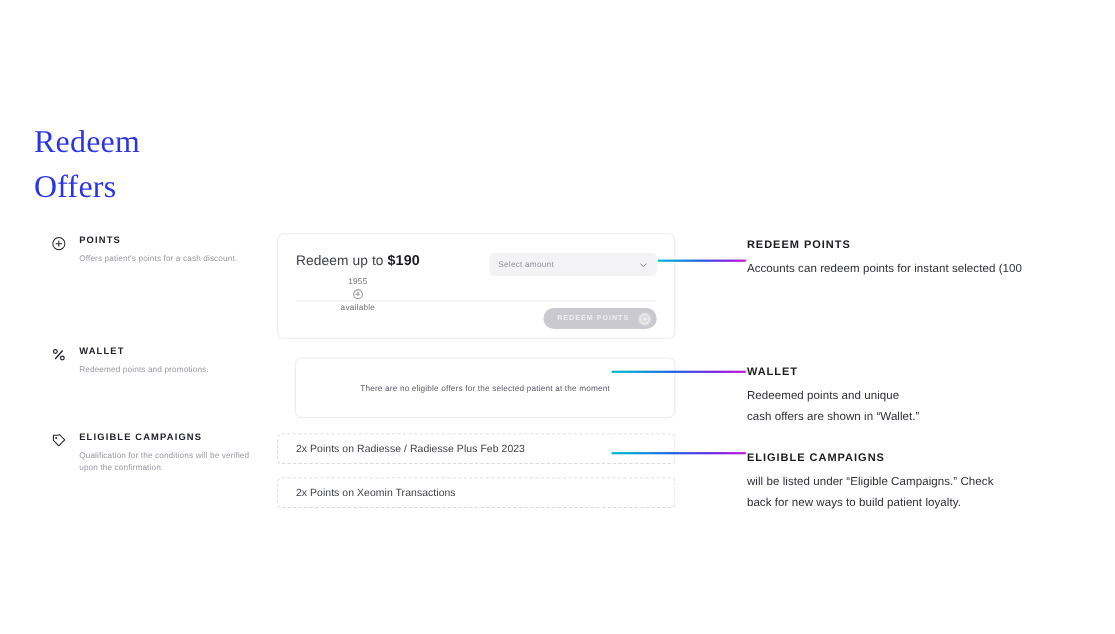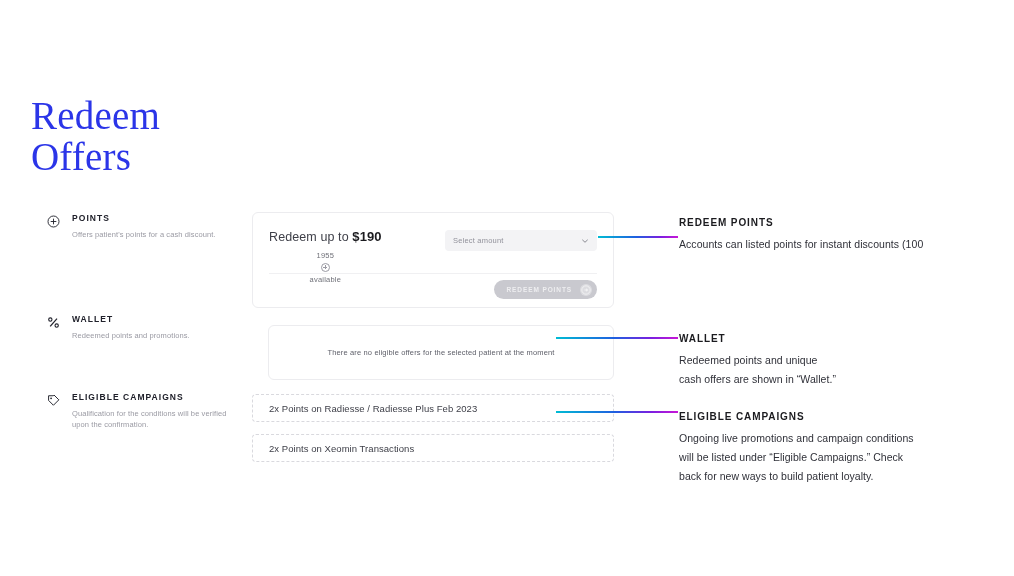--- a/index.html
+++ b/index.html
@@ -13,24 +13,24 @@
     position: relative;
     overflow: hidden;
     font-family: "Liberation Sans", sans-serif;
     color: #1b1b1f;
   }
 
   
   .page-title {
     position: absolute;
     left: 31px;
-    top: 95px;
+    top: 109px;
     width: 260px;
     font-family: "Liberation Serif", serif;
-    font-size: 39px;
+    font-size: 29px;
     line-height: 41px;
     letter-spacing: 0.2px;
     color: #2b35e8;
     font-weight: 400;
   }
   .page-title .ln { display: block; }
 
   
   .legend {
     position: absolute;
@@ -346,34 +346,33 @@
 
 <div class="connector c1"></div>
 <div class="connector c2"></div>
 <div class="connector c3"></div>
 
 <div class="notes">
 
   <div class="note n1">
     <div class="note-title">REDEEM POINTS</div>
     <div class="note-body">
-      <span class="ln">Accounts can listed points for instant discounts (100</span>
+      <span class="ln">Accounts can redeem points for instant selected (100</span>
     </div>
   </div>
 
   <div class="note n2">
     <div class="note-title">WALLET</div>
     <div class="note-body">
       <span class="ln">Redeemed points and unique</span>
       <span class="ln">cash offers are shown in “Wallet.”</span>
     </div>
   </div>
 
   <div class="note n3">
     <div class="note-title">ELIGIBLE CAMPAIGNS</div>
     <div class="note-body">
-      <span class="ln">Ongoing live promotions and campaign conditions</span>
       <span class="ln">will be listed under “Eligible Campaigns.” Check</span>
       <span class="ln">back for new ways to build patient loyalty.</span>
     </div>
   </div>
 
 </div>
 
 </body></html>

